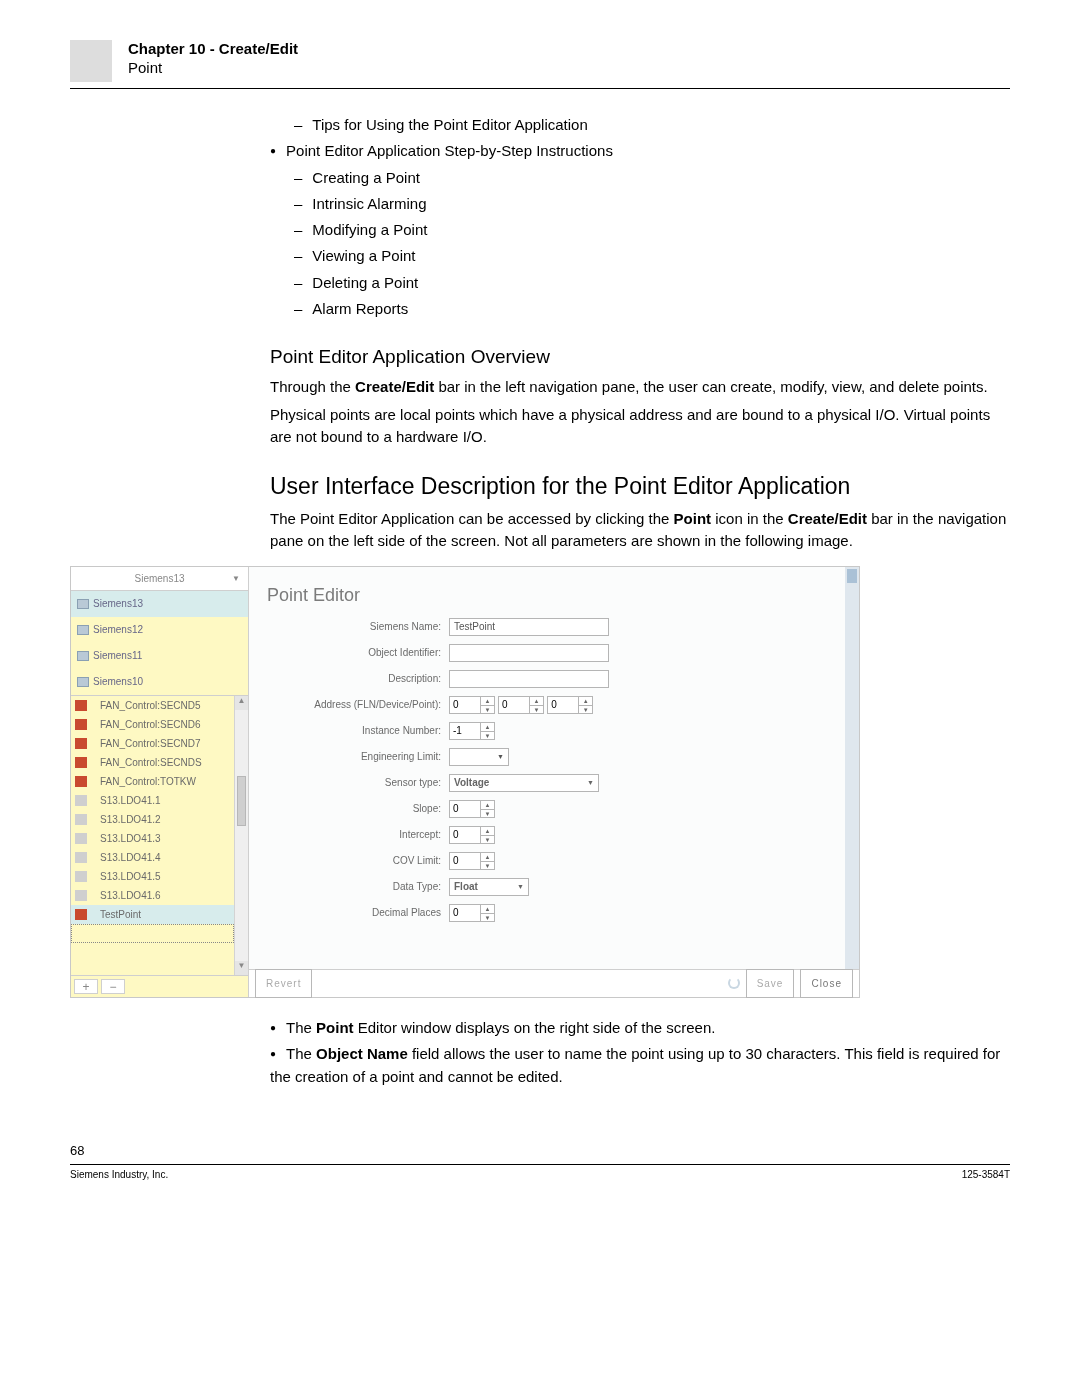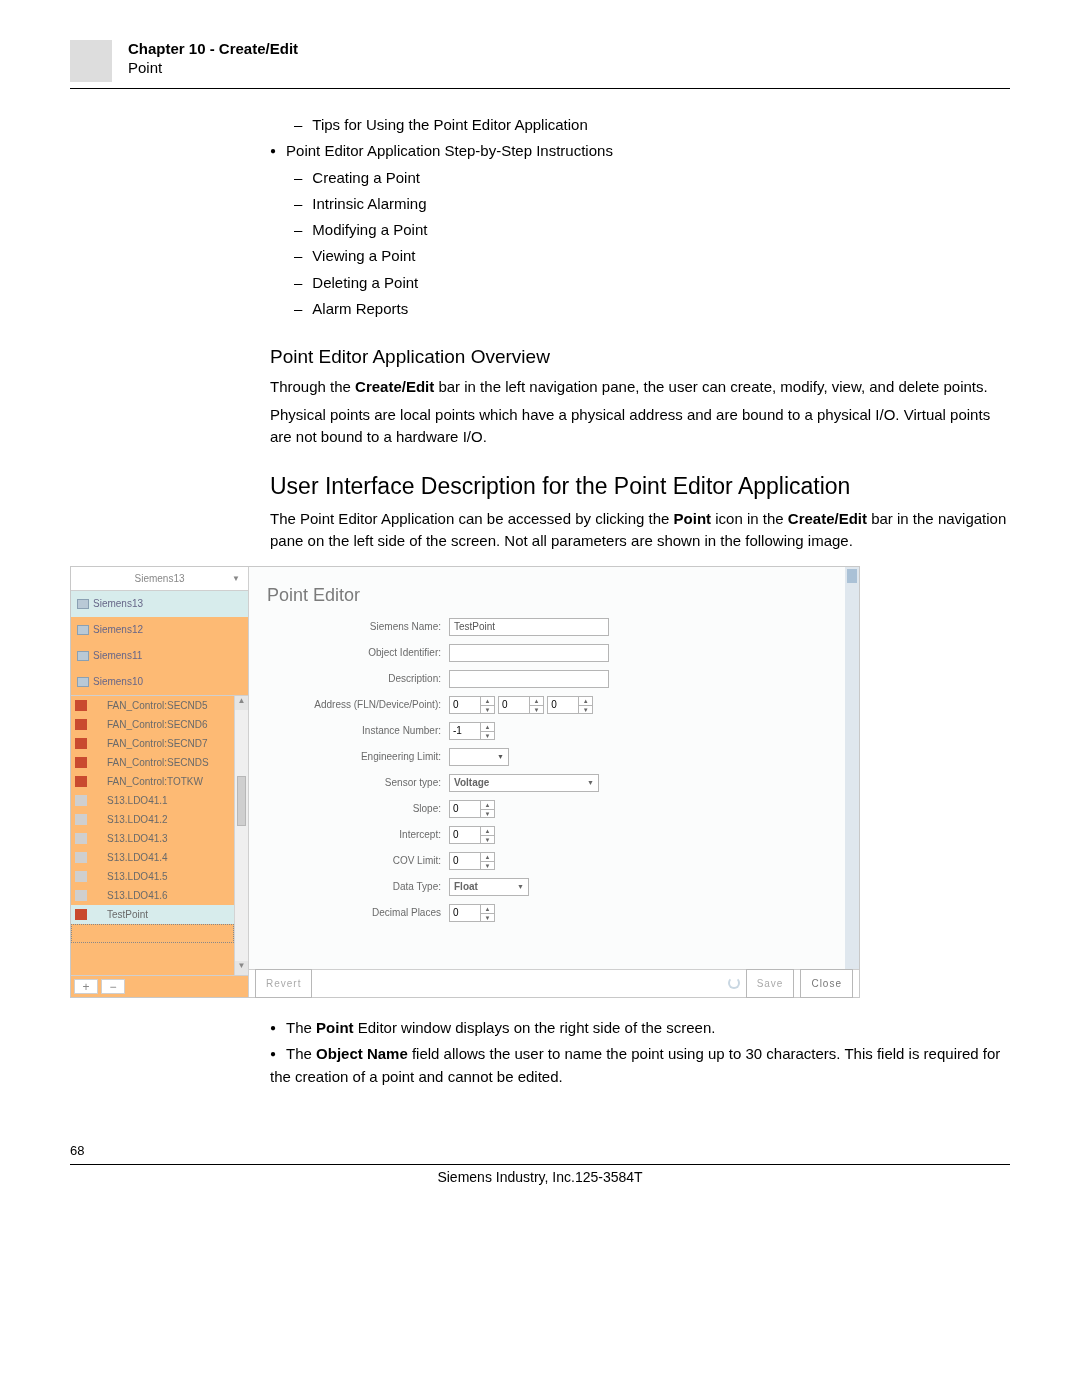--- a/index.html
+++ b/index.html
@@ -49,38 +49,38 @@
     position: relative;
     display: flex;
     font-size: 11px;
     color: #555;
   }
   .left-col {
     width: 178px;
     border-right: 1px solid #cfcfcf;
     display: flex;
     flex-direction: column;
-    background:#fdba74;
+    background:#fef9c3;
   }
   .dd {
     height: 24px;
     border-bottom: 1px solid #cfcfcf;
     display:flex; align-items:center; justify-content:center;
     position:relative;
     background:#fff;
     font-family: Verdana, sans-serif; font-size:10px; color:#888;
   }
   .dd .caret { position:absolute; right:8px; font-size:8px; }
   .top-list { border-bottom:1px solid #cfcfcf; }
   .top-list .li { height:26px; display:flex; align-items:center; padding-left:6px; gap:4px; color:#668; font-family:Verdana,sans-serif; font-size:10px;}
   .top-list .li.sel { background:#d7ecec; }
   .folder-icon { width:12px; height:10px; background:#b9c9d6; border:1px solid #8aa0b3; display:inline-block;}
   .bot-wrap { flex:1; display:flex; position:relative;}
   .bot-list { flex:1; overflow:hidden; }
-  .bot-list .li { height:19px; display:flex; align-items:center; padding-left:4px; gap:20px; font-family:Verdana,sans-serif; font-size:10px; color:#6a6a6a;}
+  .bot-list .li { height:19px; display:flex; align-items:center; padding-left:4px; gap:13px; font-family:Verdana,sans-serif; font-size:10px; color:#6a6a6a;}
   .bot-list .li.sel { background:#d7ecec; }
   .bot-list .li.hl { border:1px dotted #888; }
   .red-ic { width:12px; height:11px; background:#c94a2f; display:inline-block;}
   .gray-ic { width:12px; height:11px; background:#cfcfcf; display:inline-block;}
   .sbar { width:14px; background:#efefef; border-left:1px solid #d3d3d3; position:relative;}
   .sbar .thumb { position:absolute; left:2px; right:2px; top:80px; height:50px; background:#cfcfcf; border:1px solid #b7b7b7;}
   .sbar .arr { position:absolute; left:0; right:0; height:14px; background:#e5e5e5; text-align:center; font-size:8px; color:#888;}
   .sbar .arr.top{top:0;} .sbar .arr.bot{bottom:0;}
   .plusminus { height:22px; border-top:1px solid #cfcfcf; display:flex;}
   .plusminus div { width:24px; border:1px solid #cfcfcf; margin:3px 0 3px 3px; text-align:center; font-size:12px; line-height:14px; color:#888; background:#fff;}
@@ -106,21 +106,21 @@
   .ddsel .car { position:absolute; right:4px; font-size:7px;}
   .btnbar { position:absolute; bottom:0; left:0; right:0; height:28px; border-top:1px solid #cfcfcf; display:flex; align-items:center; padding:0 6px; gap:6px; background:#fff;}
   .btn { border:1px solid #b8b8b8; height:29px; padding:0 10px; font-size:10px; color:#aaa; display:flex; align-items:center; font-family:Verdana,sans-serif; letter-spacing:1px; background:#fff;}
   .btn.close{color:#777;}
   .btnbar .spacer{flex:1;}
   .spinner-ic{width:12px;height:12px;border:2px solid #c9d7e2;border-top-color:transparent;border-radius:50%;}
 
   .footer { margin-top: 54px; }
   .pg { font-size: 13px; margin-bottom:6px;}
   .fhr { border:none; border-top:1px solid #000; margin:0 0 4px 0;}
-  .frow2 { display:flex; justify-content:center; font-size:14px;}
+  .frow2 { display:flex; justify-content:space-between; font-size:10px;}
 </style>
 </head>
 <body>
 
 <div class="page">
 
   <div class="header-row">
     <div class="gray-square"></div>
     <div>
       <div class="chapter-line">Chapter 10 - Create/Edit</div>

